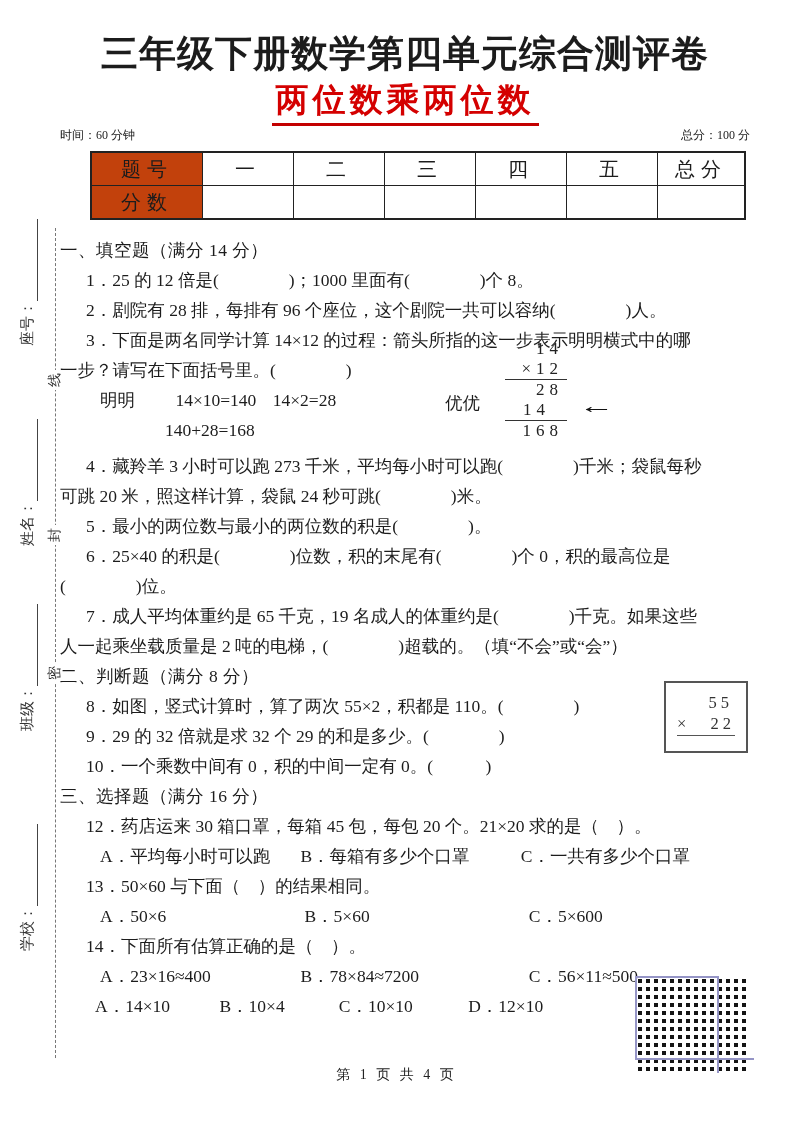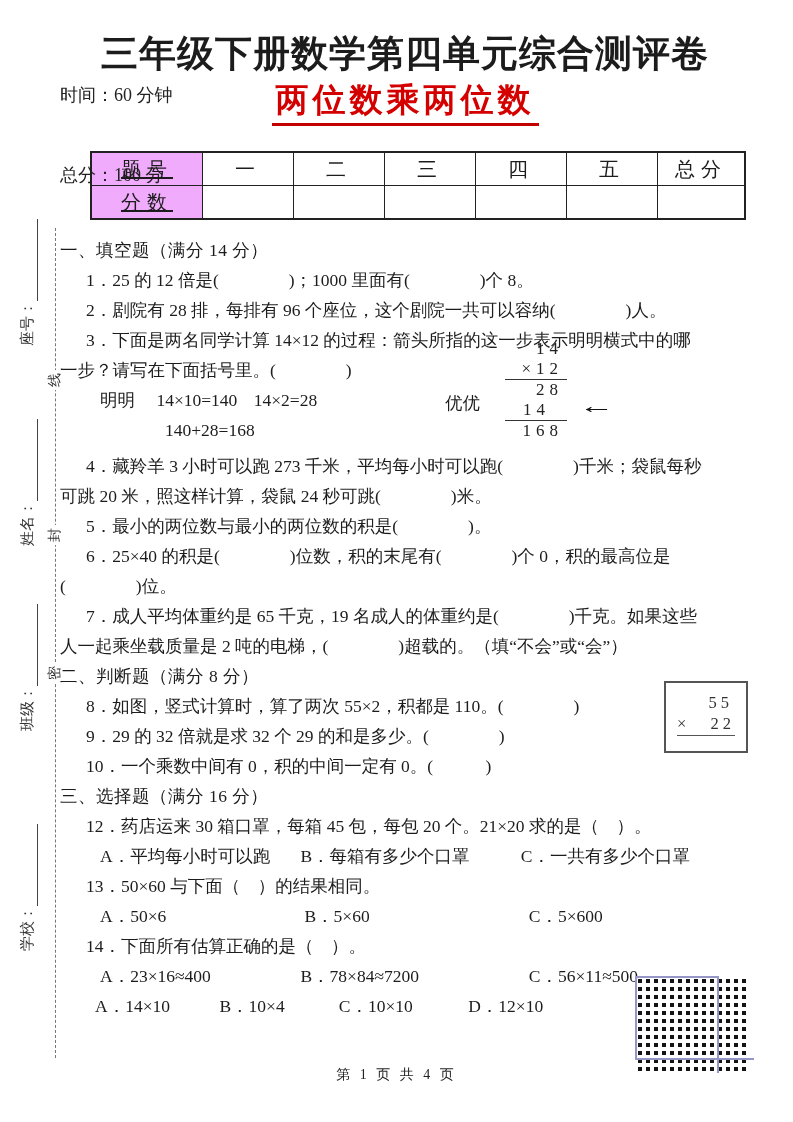--- a/index.html
+++ b/index.html
@@ -23,50 +23,50 @@
     transform:rotate(-90deg);font-size:14px;color:#333;background:#fff;
   }
 
   
   .main{position:absolute;left:60px;top:0;width:690px;}
   .doc-title{margin-top:30px;height:48px;line-height:48px;text-align:center;
     font-size:37px;font-weight:bold;letter-spacing:1px;white-space:nowrap;}
   .doc-subtitle-wrap{height:46px;text-align:center;}
   .doc-subtitle{display:inline-block;font-size:33px;line-height:44px;font-weight:bold;
     color:#d40000;letter-spacing:4px;border-bottom:3px solid #c30000;padding:0 4px 1px 4px;}
-  .info-line{height:22px;line-height:22px;display:flex;justify-content:center;gap:58px;
-    font-size:18px;color:#222;flex-direction:column;}
+  .info-line{height:22px;line-height:22px;display:flex;justify-content:space-between;gap:58px;
+    font-size:12px;color:#222;}
 
   
   table.score{border-collapse:collapse;margin:5px 0 0 30px;table-layout:fixed;}
   table.score td{border:1.5px solid #222;height:32px;text-align:center;
     font-size:20px;letter-spacing:6px;padding:0;}
   table.score{border:2.5px solid #222;}
-  td.hdr{background:#f0abfc;width:110px;font-size:19px;text-decoration:underline;}
+  td.hdr{background:#c2410c;width:110px;font-size:19px;}
   td.col{width:90px;}
   td.col-last{width:86px;letter-spacing:3px;font-family:Liberation Serif, serif;}
 
   
   .body-text{margin-top:15px;font-size:17.5px;}
   .line{height:30px;line-height:30px;white-space:nowrap;}
   .qfirst{padding-left:26px;}
   .sec{letter-spacing:0.5px;}
   .opt{padding-left:40px;}
   .opt span{display:inline-block;}
   .rel{position:relative;}
 
   
   .vcalc{position:absolute;left:445px;top:14px;width:62px;font-size:17px;line-height:20px;color:#222;}
   .vc{text-align:right;letter-spacing:5px;padding-right:4px;}
   .vc.u1{border-bottom:1.6px solid #333;}
   .vc.p2{padding-right:17px;border-bottom:1.6px solid #333;}
   .vc-arrow{position:absolute;left:74px;top:57px;font-size:21px;transform:scaleX(1.7);
     transform-origin:left center;color:#111;}
   .youyou{position:absolute;left:385px;top:63px;height:30px;line-height:30px;font-size:17.5px;}
-  .mm-label{margin-right:17px;}
+  .mm-label{margin-right:36px;}
   .mm-e1{margin-right:12px;}
 
   
   .q8box{position:absolute;right:2px;top:20px;width:84px;height:72px;border:2px solid #555;
     box-sizing:border-box;background:#fff;}
   .q8box .inner{width:58px;margin:9px auto 0 auto;font-size:16.5px;line-height:21px;color:#333;}
   .q8box .l1{text-align:right;letter-spacing:4px;padding-right:2px;}
   .q8box .l2{display:flex;justify-content:space-between;letter-spacing:4px;
     border-bottom:1.6px solid #555;padding-bottom:1px;}
 

